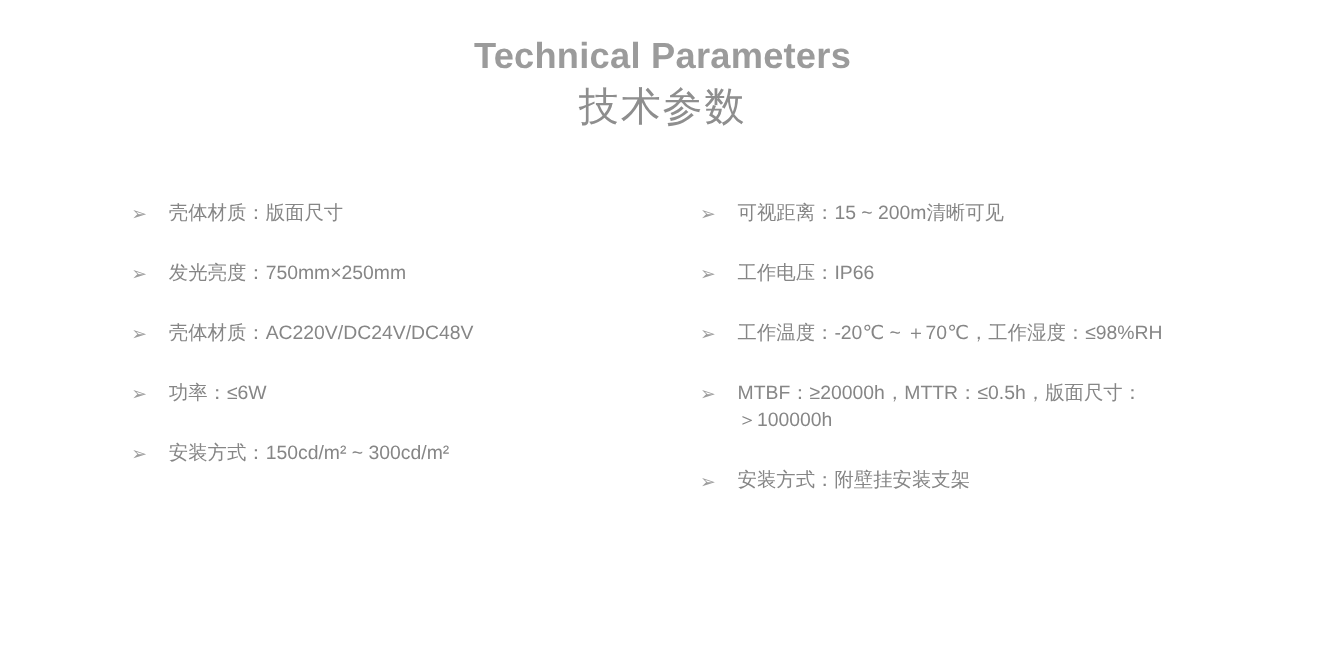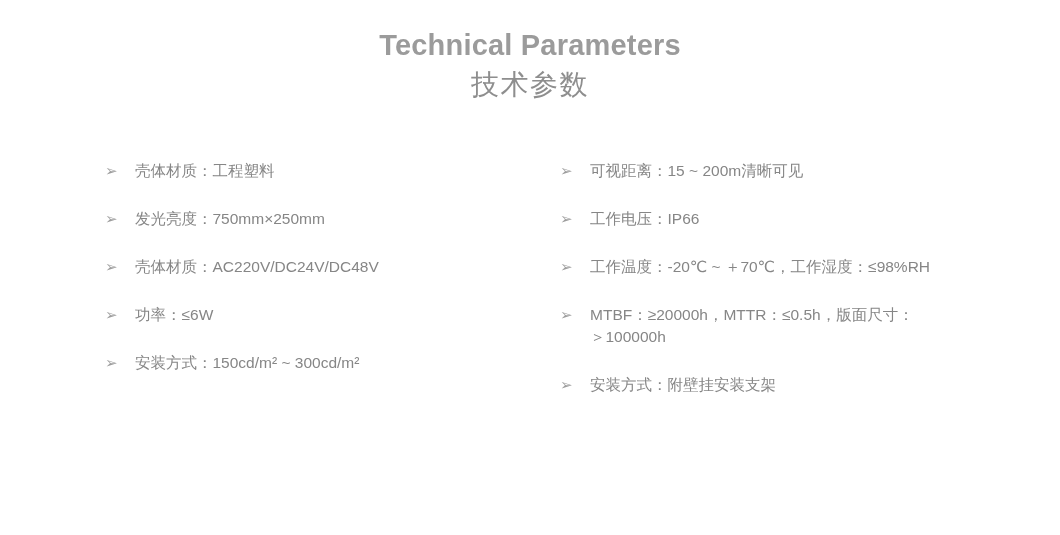--- a/index.html
+++ b/index.html
@@ -34,21 +34,21 @@
   }
   .title-en {
     font-size: 29px;
     font-weight: bold;
     color: #9b9b9b;
     letter-spacing: 0.2px;
     line-height: 38px;
     white-space: nowrap;
   }
   .title-cn {
-    font-size: 28px;
+    font-size: 32px;
     font-weight: normal;
     color: #8e8e8e;
     line-height: 36px;
     letter-spacing: 1.5px;
     margin-top: 3px;
     white-space: nowrap;
   }
 
   
   .columns {
@@ -101,21 +101,21 @@
     <div class="title-en">Technical Parameters</div>
     <div class="title-cn">技术参数</div>
   </div>
 
   <div class="columns">
 
     <div class="col col-left">
 
       <div class="spec-item">
         <span class="bullet">➢</span>
-        <span class="spec-text">壳体材质：工程塑料</span>
+        <span class="spec-text">壳体材质：版面尺寸</span>
       </div>
 
       <div class="spec-item">
         <span class="bullet">➢</span>
         <span class="spec-text">发光亮度：750mm×250mm</span>
       </div>
 
       <div class="spec-item">
         <span class="bullet">➢</span>
         <span class="spec-text">壳体材质：AC220V/DC24V/DC48V</span>

